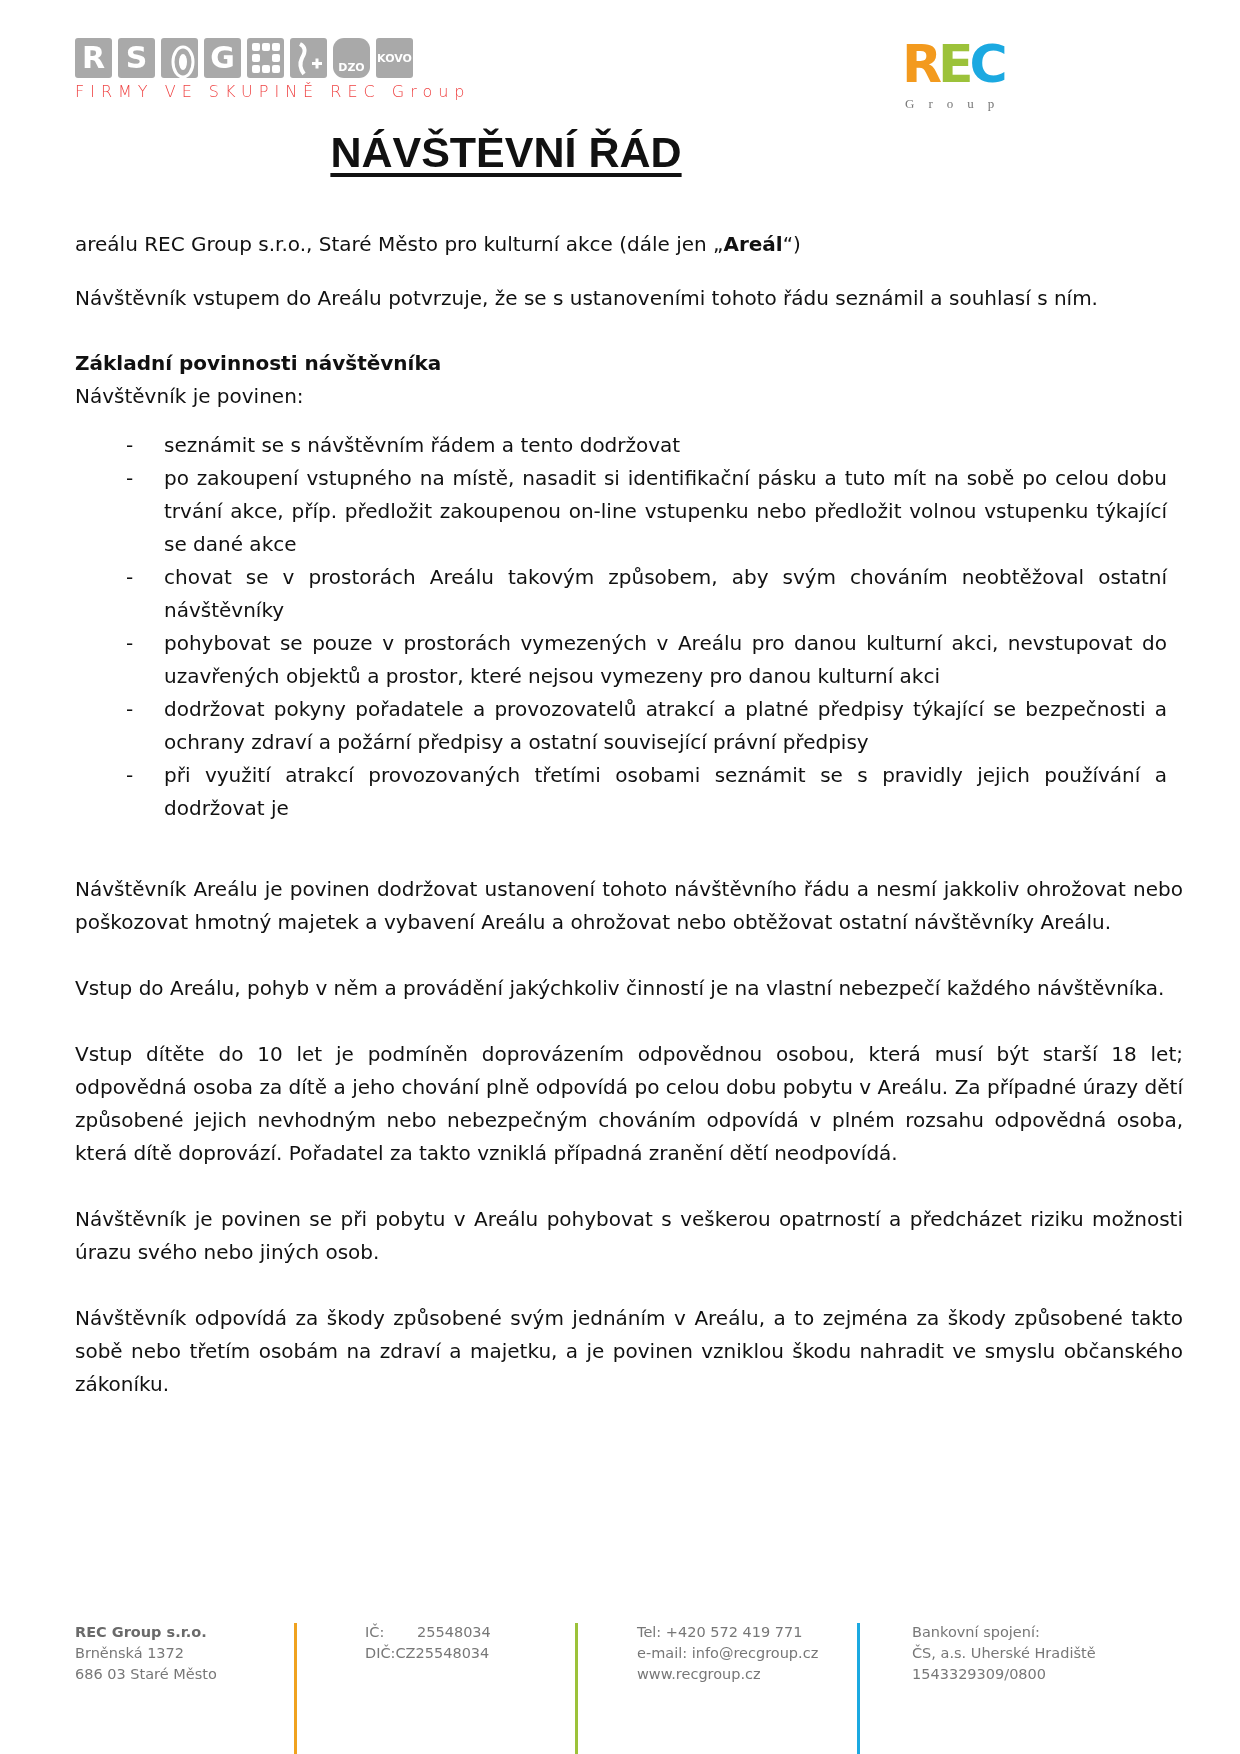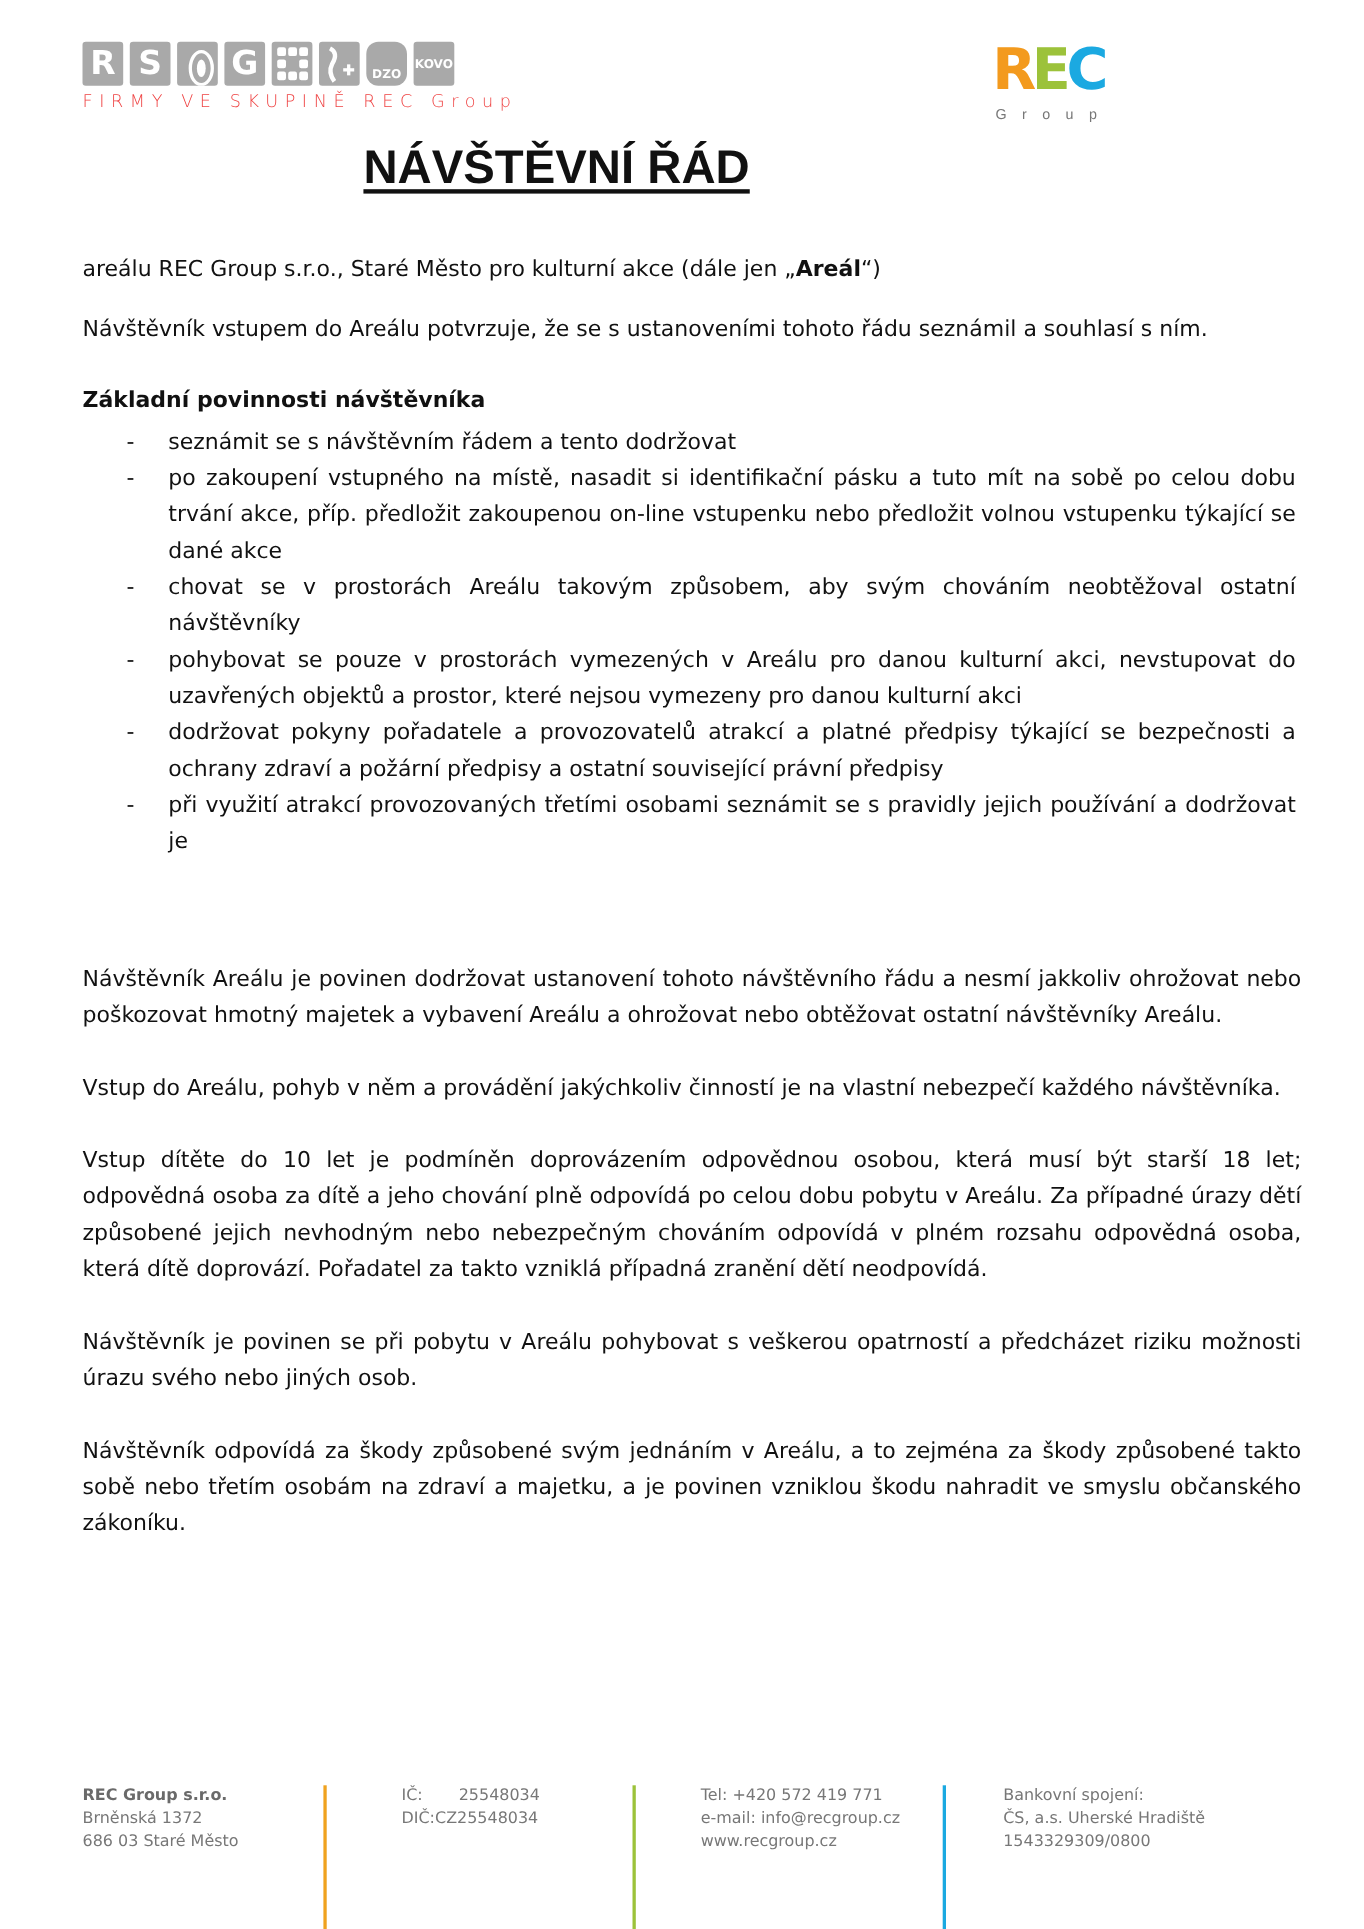--- a/index.html
+++ b/index.html
@@ -12,31 +12,31 @@
   .logo-tile { width:37px; height:40px; background:#a9a9a9; border-radius:3px;
                color:#fff; font-weight:bold; font-size:30px; line-height:40px; text-align:center;
                font-family:"DejaVu Sans", sans-serif; }
   .logo-tile.small { font-size:11px; line-height:13px; display:flex; flex-direction:column; justify-content:center; }
   .group-caption { margin-top:4px; font-size:16px; letter-spacing:6px; color:#ef4444;
                    font-family:"DejaVu Sans", sans-serif; font-weight:300; white-space:nowrap; }
   .rec-logo { left:902px; top:34px; width:125px; height:80px; }
   .rec-letters { font-family:"DejaVu Sans", sans-serif; font-weight:bold; font-size:52px; line-height:60px; letter-spacing:-4px; }
   .rec-r { color:#f39a1e; } .rec-e { color:#9cc23a; } .rec-c { color:#1ba9e1; }
   .rec-group { font-size:13px; letter-spacing:14px; color:#777; margin-top:2px; padding-left:3px;
-               font-family:Liberation Sans, sans-serif; }
+               font-family:Liberation Serif, serif; }
   
   .title { left:0; width:1012px; top:128px; text-align:center; }
   .title span { font-family:"Liberation Sans", sans-serif; font-weight:bold; font-size:43px;
                 text-decoration:underline; text-decoration-thickness:4px; text-underline-offset:6px; letter-spacing:0px; }
   
   .text { font-family:"DejaVu Sans", sans-serif; font-size:20px; line-height:33px; color:#111; }
   .block { left:75px; width:1108px; }
   .just { text-align:justify; text-align-last:left; }
   .bold { font-weight:bold; }
-  ul.dash { list-style:none; margin:5px; padding:0; }
+  ul.dash { list-style:none; margin:16px; padding:0; }
   ul.dash li { position:relative; padding-left:73px; text-align:justify; }
   ul.dash li::before { content:"-"; position:absolute; left:35px; top:0; }
   
   .kovo { left:75px; top:1462px; width:148px; height:148px; background:#d4d4d4; border-radius:10px; opacity:0.95; }
   .kovo-text { color:#fff; font-weight:bold; font-size:34px; text-align:center; line-height:44px;
                font-family:"DejaVu Sans", sans-serif; padding-top:8px; }
   .lighthouse { left:915px; top:1420px; width:180px; height:195px; }
   
   .vline { position:absolute; top:1623px; width:3px; height:131px; }
   .ft { position:absolute; top:1622px; font-family:"DejaVu Sans", sans-serif; font-size:14.5px; line-height:21px; color:#777; }
@@ -97,20 +97,21 @@
 </div>
 
 <div class="abs block text" style="top:216px;margin-top:12px;">
   <span>areálu REC Group s.r.o., Staré Město pro kulturní akce (dále jen „</span><span class="bold">Areál</span><span>“)</span>
 </div>
 
 <div class="abs block text" style="top:282px;">Návštěvník vstupem do Areálu potvrzuje, že se s ustanoveními tohoto řádu seznámil a souhlasí s ním.</div>
 
 <div class="abs block text" style="top:347px;">
   <div class="bold">Základní povinnosti návštěvníka</div>
+  <div>Návštěvník je povinen:</div>
   <ul class="dash">
     <li>seznámit se s návštěvním řádem a tento dodržovat</li>
     <li>po zakoupení vstupného na místě, nasadit si identifikační pásku a tuto mít na sobě po celou dobu trvání akce, příp. předložit zakoupenou on-line vstupenku nebo předložit volnou vstupenku týkající se dané akce</li>
     <li>chovat se v prostorách Areálu takovým způsobem, aby svým chováním neobtěžoval ostatní návštěvníky</li>
     <li>pohybovat se pouze v prostorách vymezených v Areálu pro danou kulturní akci, nevstupovat do uzavřených objektů a prostor, které nejsou vymezeny pro danou kulturní akci</li>
     <li>dodržovat pokyny pořadatele a provozovatelů atrakcí a platné předpisy týkající se bezpečnosti a ochrany zdraví a požární předpisy a ostatní související právní předpisy</li>
     <li>při využití atrakcí provozovaných třetími osobami seznámit se s pravidly jejich používání a dodržovat je</li>
   </ul>
 </div>
 

